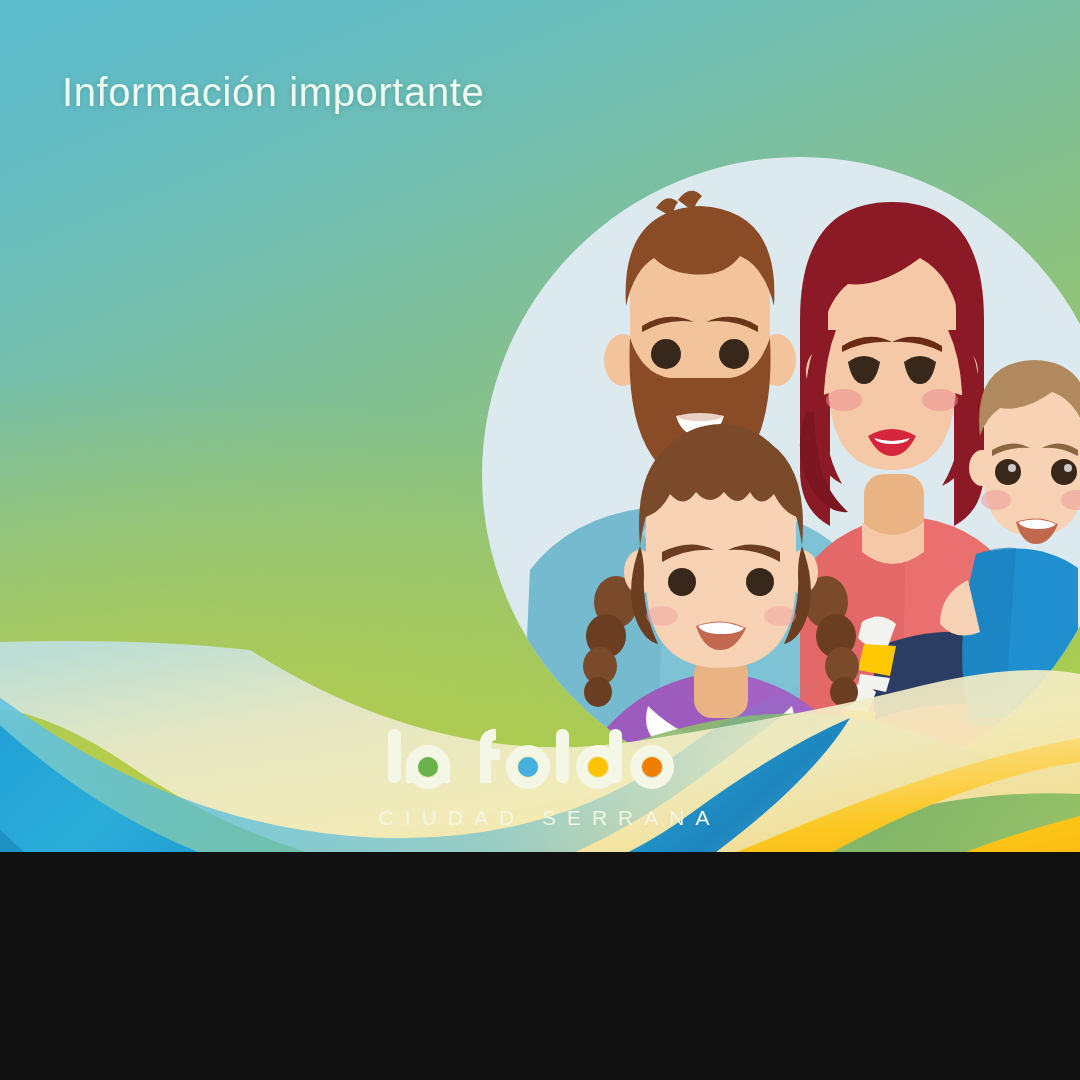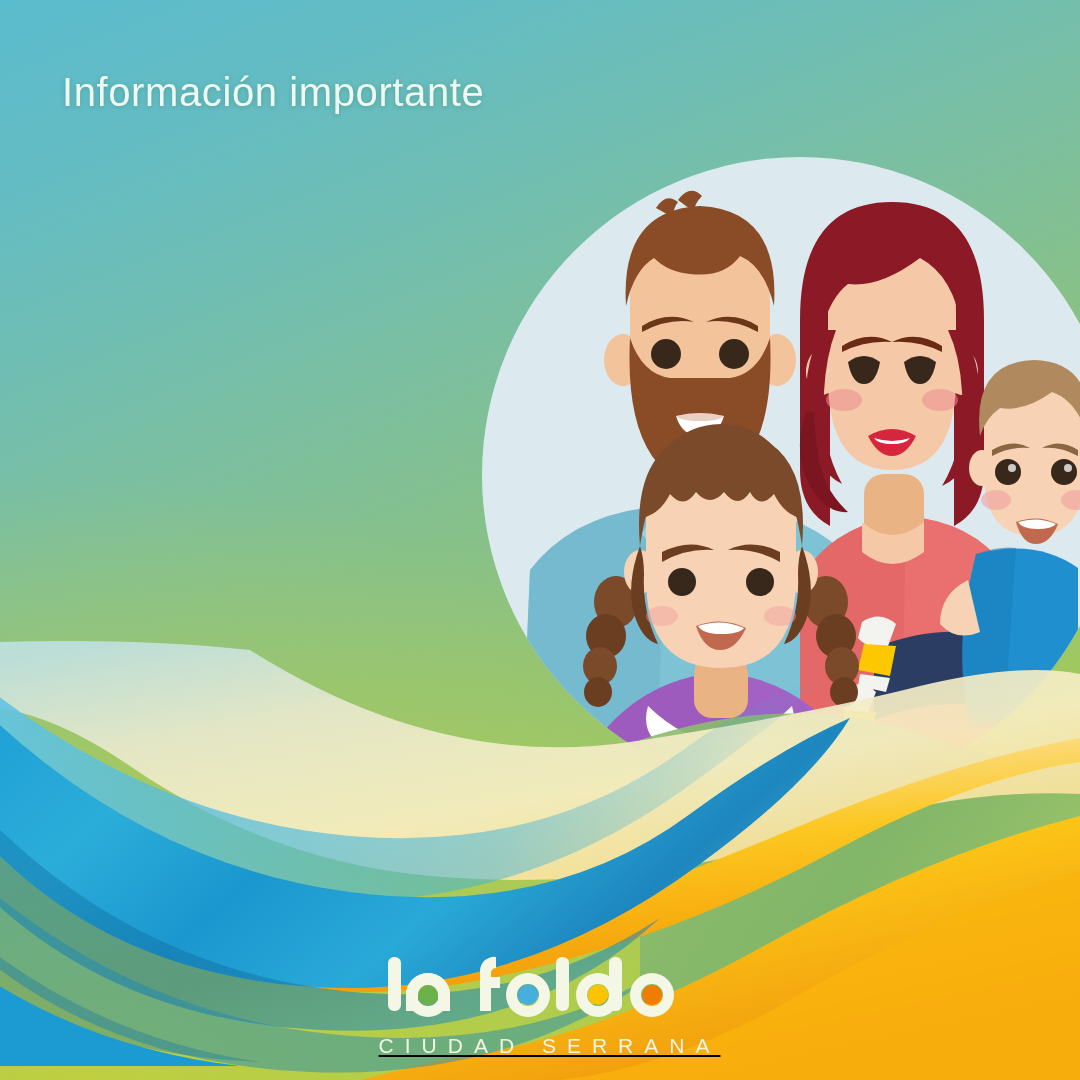--- a/index.html
+++ b/index.html
@@ -2,21 +2,21 @@
 <html><head>
 <meta charset="utf-8">
 <title>PAAM</title>
 <style>
   html, body {
     margin: 0; padding: 0;
     background: #111;
   }
   #poster {
     position: relative;
-    width: 1080px; height: 1080px;
+    width: 1080px; height: 852px;
     overflow: hidden;
     font-family: "Liberation Sans", sans-serif;
     background: #7bbd92;
   }
 
   
   .bg-base {
     position: absolute; inset: 0;
     background:
       linear-gradient(158deg,
@@ -83,21 +83,20 @@
     font-size: 62px;
     letter-spacing: 0.5px;
     margin-top: 4px;
   }
 
   
   .logo {
     position: absolute;
     left: 8px; right: 0; bottom: 22px;
     text-align: center;
-    text-decoration: underline;
   }
   .logo svg { display: inline-block; }
   .logo-tag {
     margin-top: 3px;
     font-size: 21px;
     font-weight: 400;
     letter-spacing: 11px;
     color: #f2f6e2;
     text-indent: 11px;
   }

